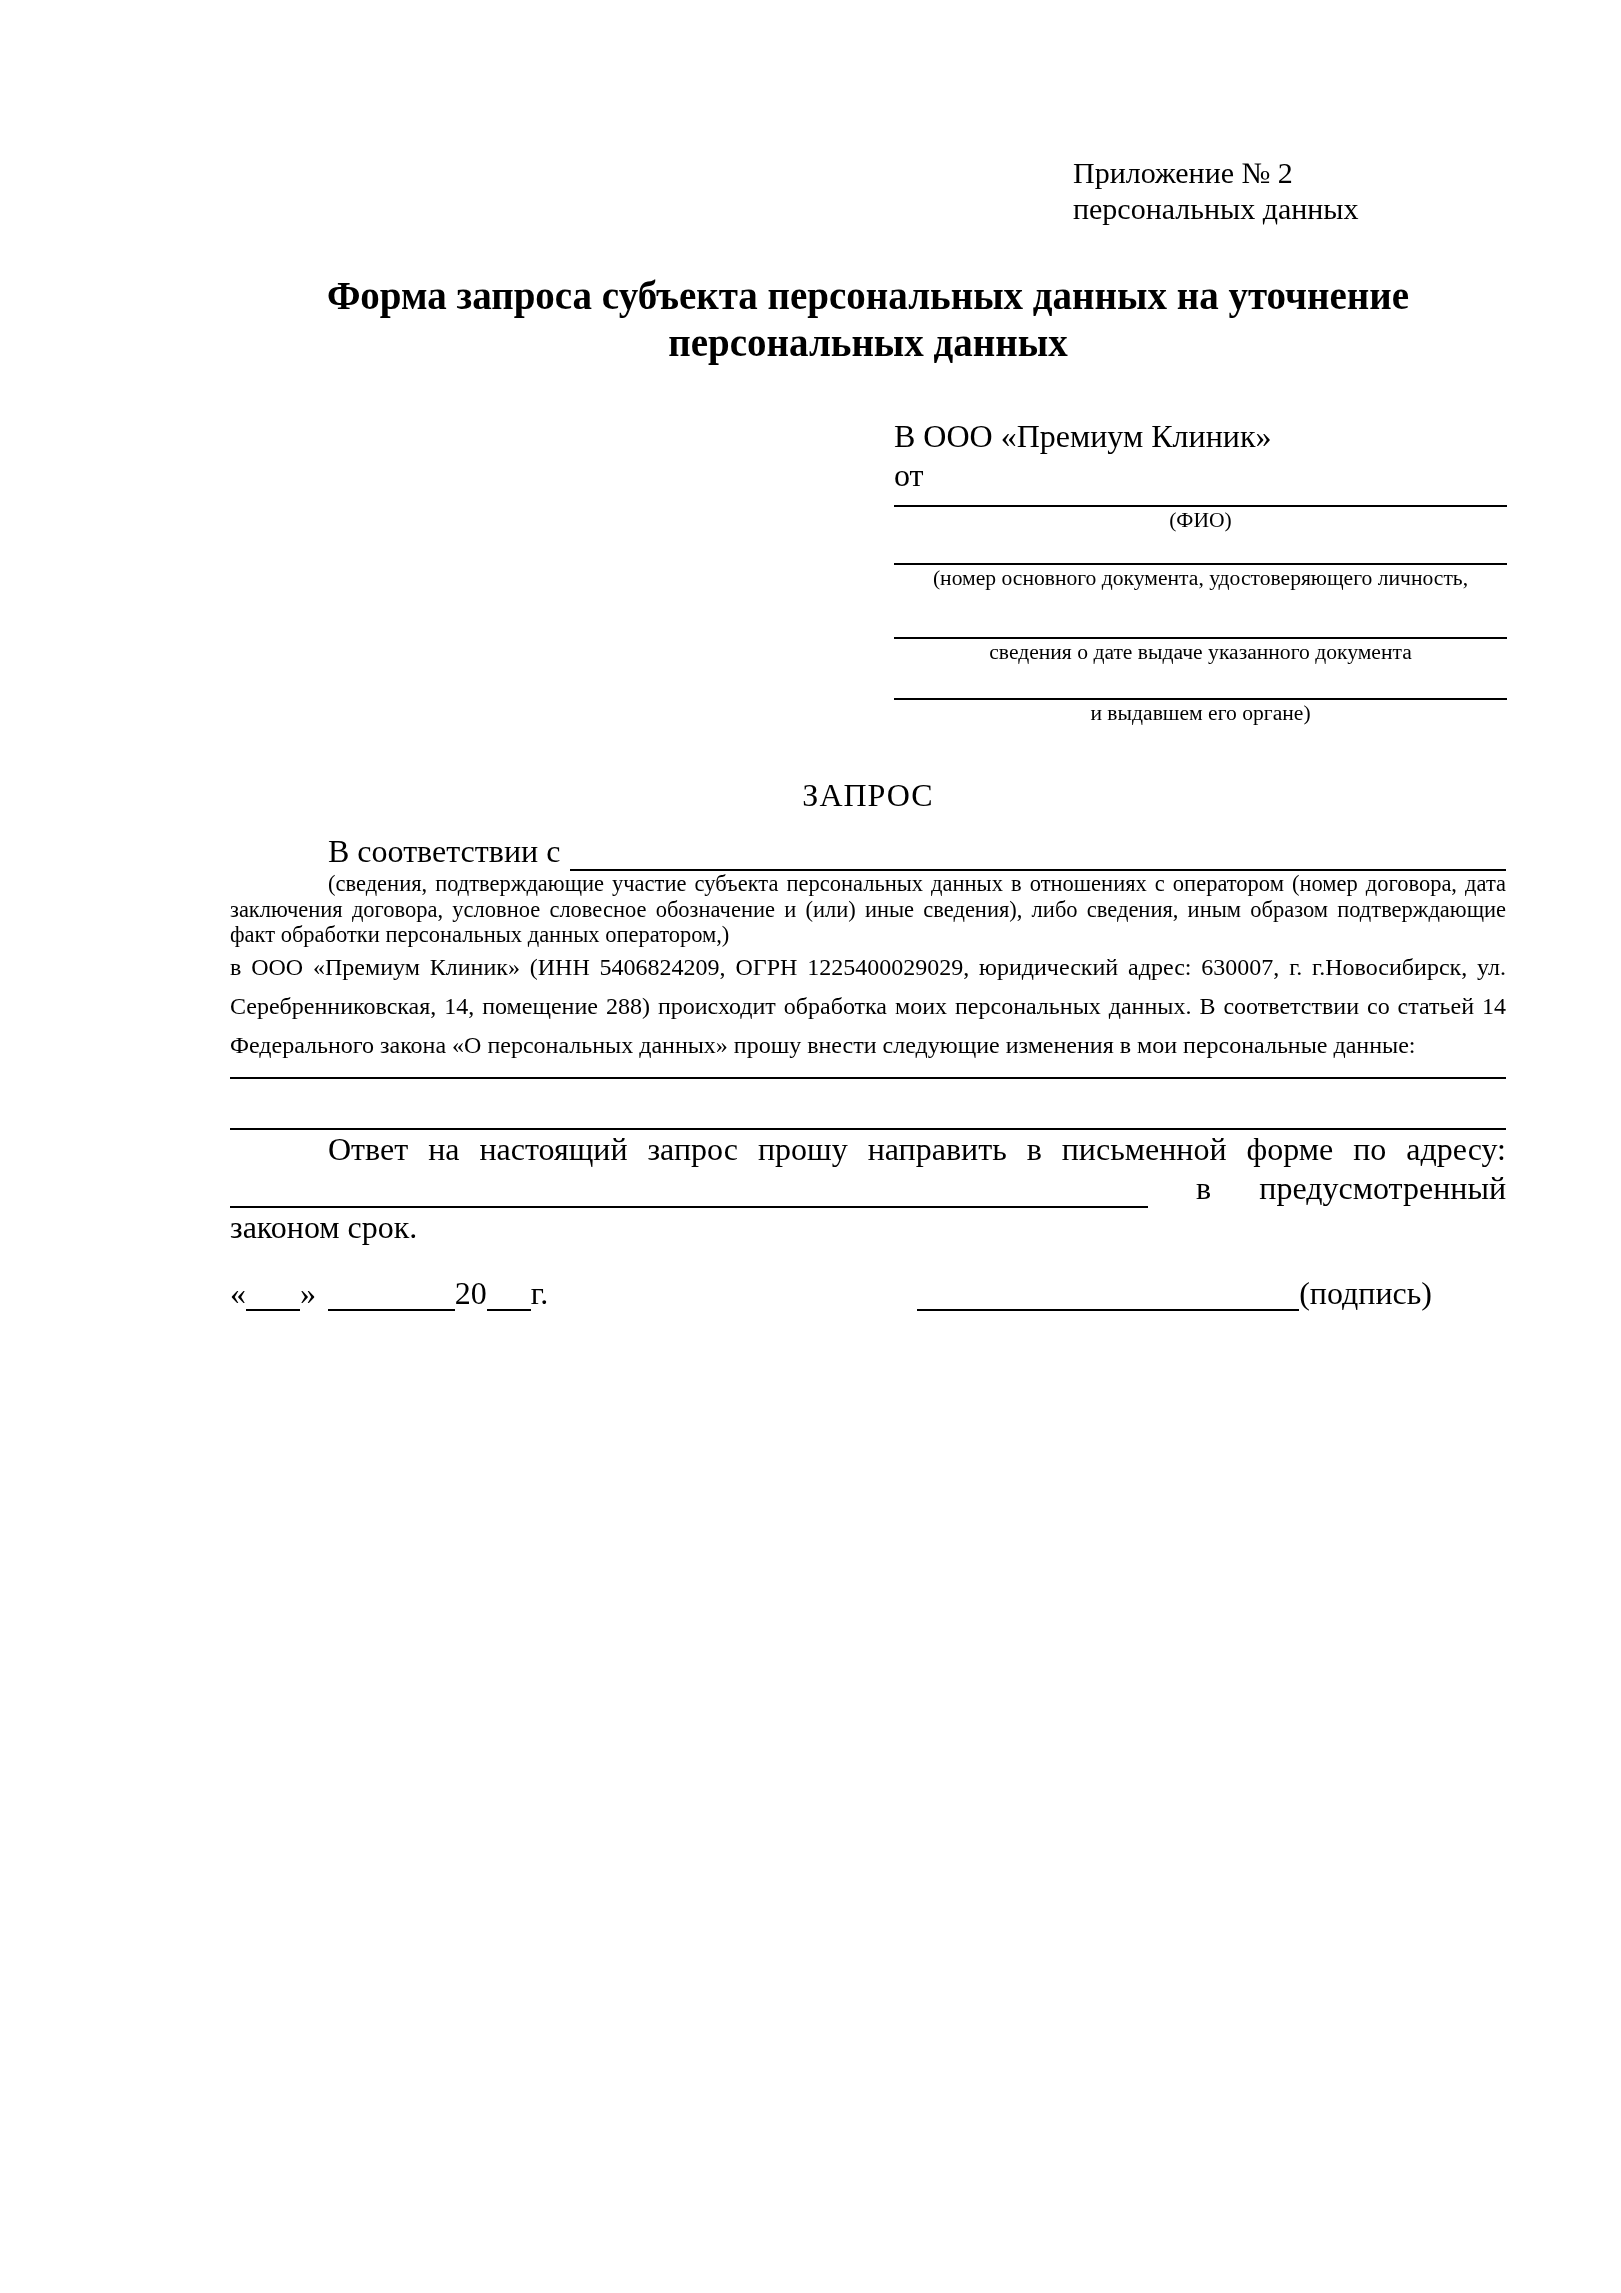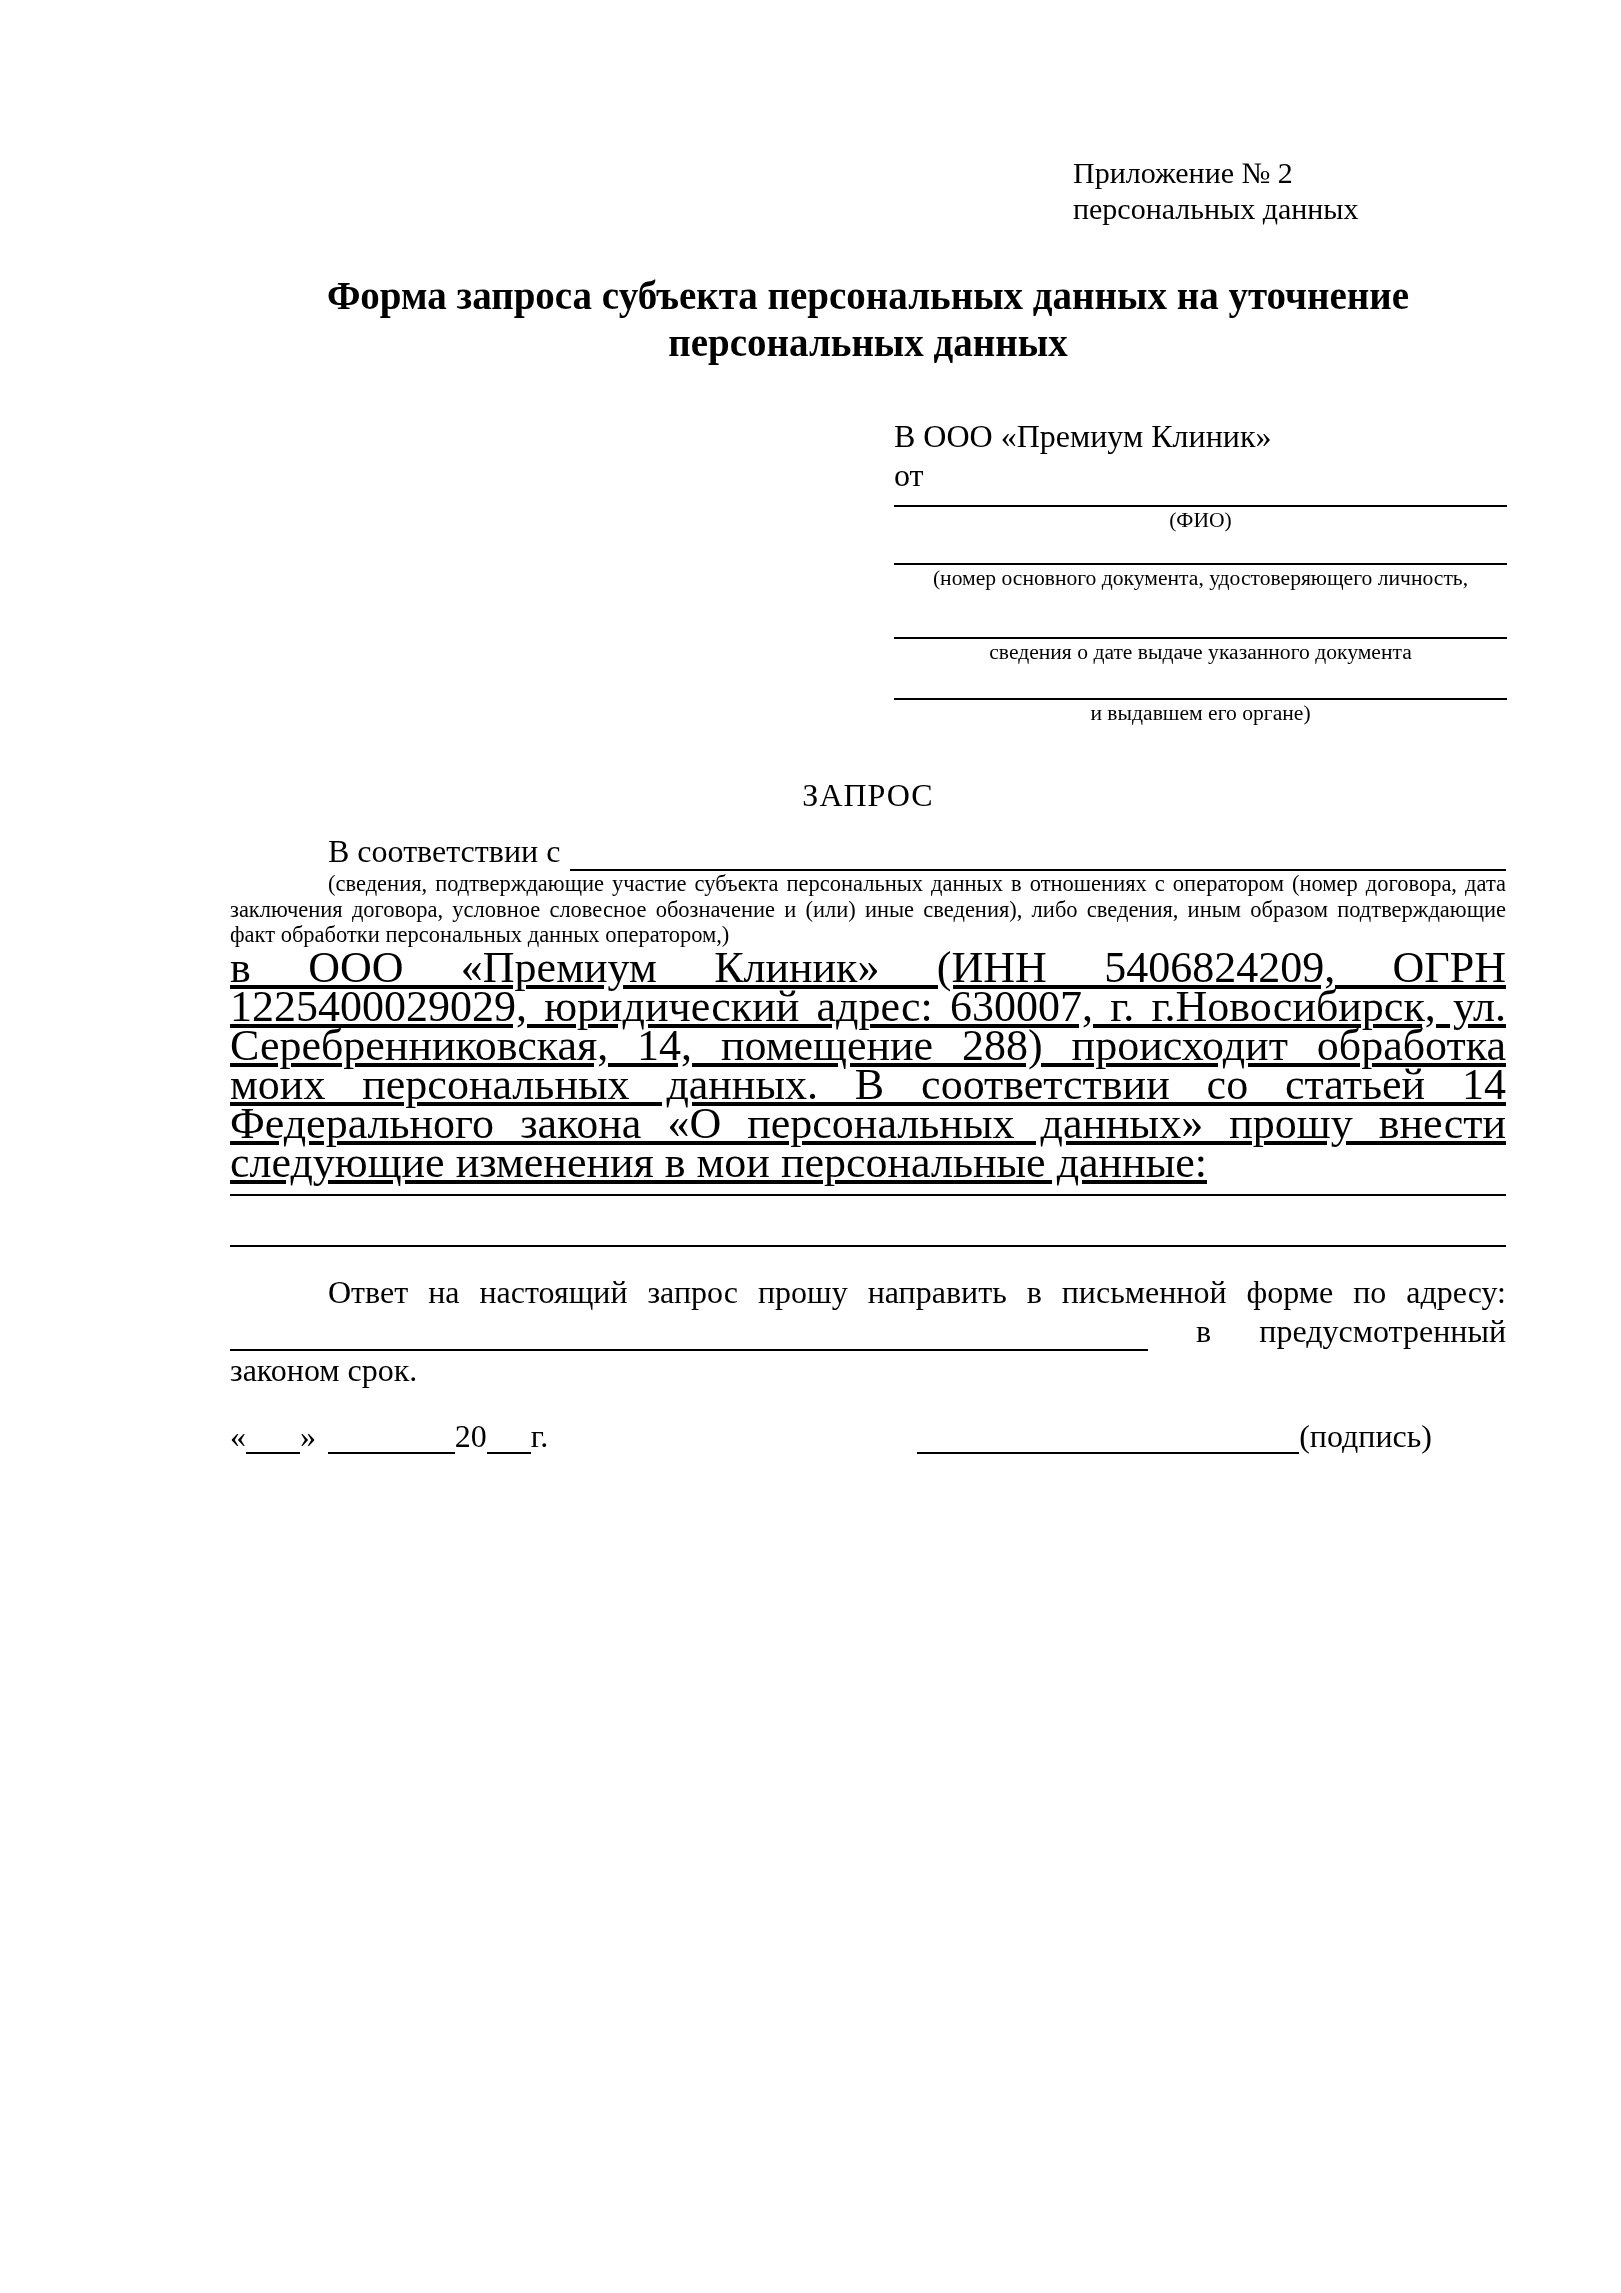--- a/index.html
+++ b/index.html
@@ -27,26 +27,26 @@
   .fl-doc1{height:29px;}
   .fl-doc2{height:44px;}
   .fl-doc3{height:32px;}
   .caption{font-size:21.6px;line-height:27.4px;text-align:center;}
   
   .request-heading{margin-top:49px;text-align:center;font-size:32px;line-height:39px;letter-spacing:1px;}
   .intro-row{margin-top:17px;display:flex;align-items:stretch;font-size:32px;line-height:39px;height:39px;}
   .intro-text{white-space:nowrap;padding-left:98px;}
   .intro-fill{flex:1;border-bottom:2.9px solid #000000;margin-left:9.8px;}
   .fine-print{font-size:22.5px;line-height:25.5px;text-align:justify;text-indent:98px;}
-  .body-para{font-size:44px;line-height:39px;text-align:justify;text-decoration:underline;}
+  .body-para{font-size:24px;line-height:39px;text-align:justify;}
   .blank-row{border-bottom:2.9px solid #000000;}
   .br-1{height:11.8px;}
   .br-2{height:49px;}
   
-  .resp-line1{margin-top:26px;font-size:32px;line-height:39px;text-indent:98px;text-align:justify;text-align-last:justify;}
+  .resp-line1{margin-top:0;font-size:32px;line-height:39px;text-indent:98px;text-align:justify;text-align-last:justify;}
   .resp-line2{display:flex;justify-content:space-between;align-items:stretch;font-size:32px;line-height:39px;height:39px;}
   .resp-fill{width:918px;border-bottom:2.9px solid #000000;}
   .resp-line3{font-size:32px;line-height:39px;}
   
   .footer-row{margin-top:27px;display:flex;justify-content:space-between;font-size:32px;line-height:39px;}
   .sig-group{margin-right:74px;white-space:nowrap;}
   .date-group{white-space:nowrap;}
   .iblank{display:inline-block;border-bottom:2.9px solid #000000;height:33px;vertical-align:-6.9px;}
   .w-day{width:54px;}
   .w-month{width:127px;margin-left:11.8px;}

